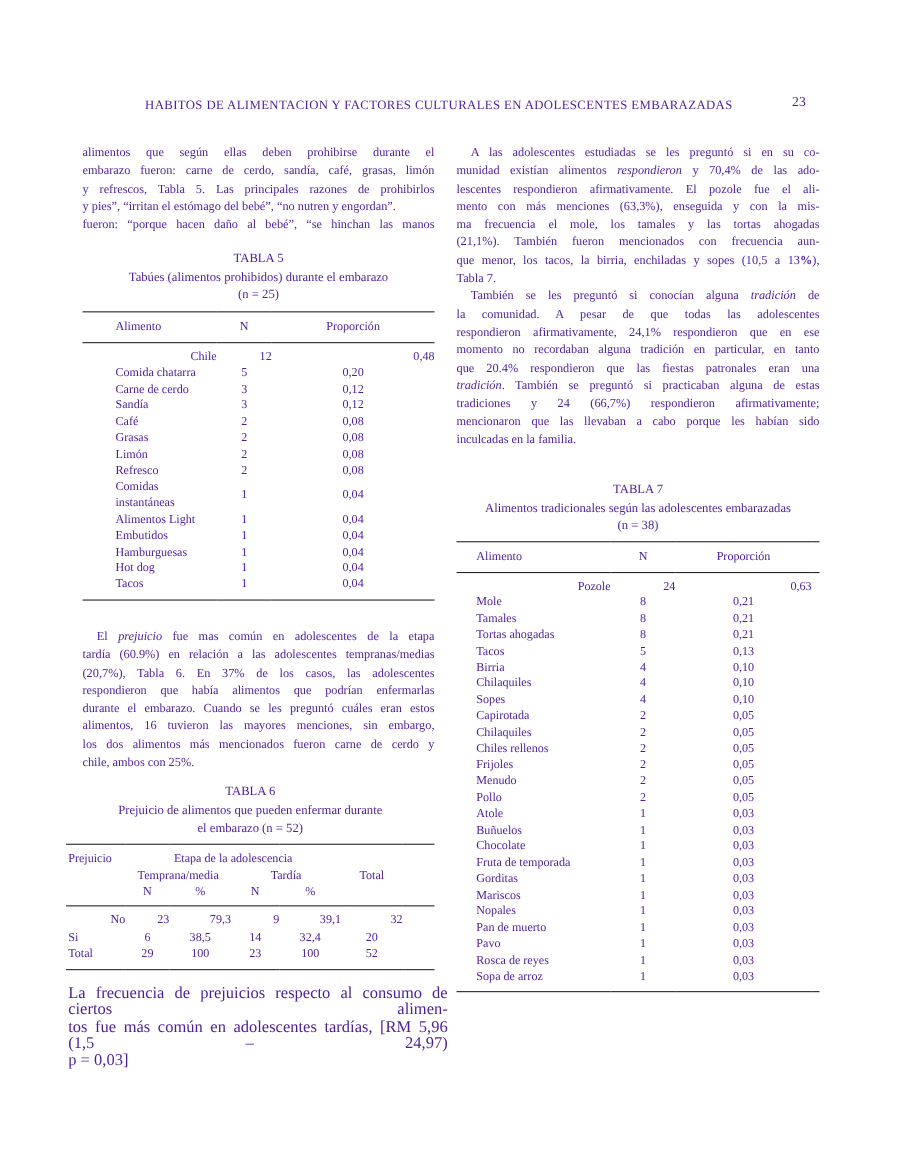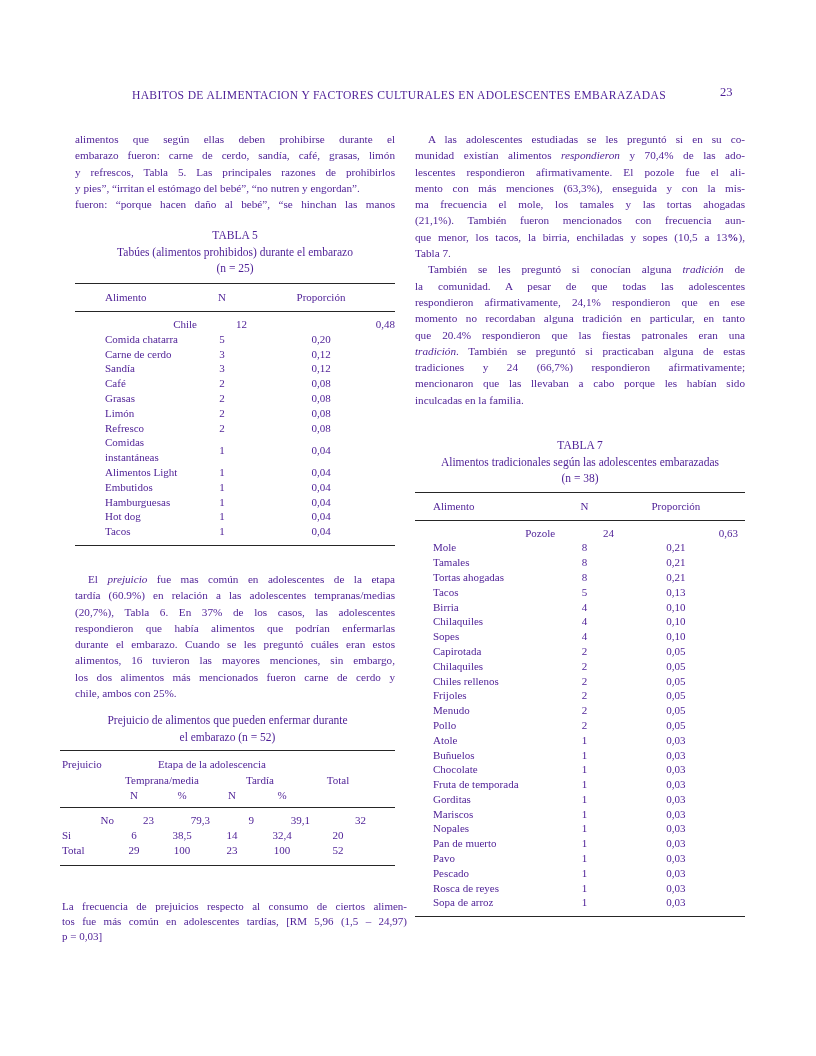--- a/index.html
+++ b/index.html
@@ -27,21 +27,21 @@
   .tbl td{line-height:14.8px;}
   .tbl tbody tr:first-child td{padding-top:5px;text-align:right;}
   .tbl tbody tr:last-child td{padding-bottom:6px;}
   .t5 th.first,.t5 td:first-child{text-align:left;padding-left:30px;}
   .t7 th.first,.t7 td:first-child{text-align:left;padding-left:18px;}
   .t6 thead th{border-bottom:none;padding:0;line-height:15.2px;font-weight:normal;}
   .t6 thead tr:first-child th{padding-top:6px;}
   .t6 thead tr.hdr-last th{border-bottom:1.5px solid #262626;padding-bottom:4px;}
   .t6 th.first,.t6 td:first-child{text-align:left;padding-left:2px;}
   .t6 td{line-height:15.2px;}
-  .footnote{margin-top:33px;margin-left:-13px;width:345px;font-size:11px;line-height:15.3px;}
+  .footnote{margin-top:14px;margin-left:-13px;width:345px;font-size:15px;line-height:15.3px;}
 </style>
 </head>
 <body>
 
 <div class="page">
 
   <div class="running-head">HABITOS DE ALIMENTACION Y FACTORES CULTURALES EN ADOLESCENTES EMBARAZADAS</div>
   <div class="page-number">23</div>
 
   <div class="col col-left">
@@ -151,20 +151,21 @@
         <div class="jline"><span>tardía (60.9%) en relación a las adolescentes tempranas/medias</span></div>
         <div class="jline"><span>(20,7%), Tabla 6. En 37% de los casos, las adolescentes</span></div>
         <div class="jline"><span>respondieron que había alimentos que podrían enfermarlas</span></div>
         <div class="jline"><span>durante el embarazo. Cuando se les preguntó cuáles eran estos</span></div>
         <div class="jline"><span>alimentos, 16 tuvieron las mayores menciones, sin embargo,</span></div>
         <div class="jline"><span>los dos alimentos más mencionados fueron carne de cerdo y</span></div>
         <div class="jline lastline"><span>chile, ambos con 25%.</span></div>
       </div>
 
     <div class="t6block">
+      <div class="tbl-head">TABLA 6</div>
       <div class="tbl-head">Prejuicio de alimentos que pueden enfermar durante</div>
       <div class="tbl-head">el embarazo (n = 52)</div>
       <table class="tbl t6" style="margin-top:5px;">
         <colgroup>
           <col style="width:54px">
             <col style="width:40px">
             <col style="width:56px">
           <col style="width:44px">
             <col style="width:56px">
             <col style="width:56px">
@@ -383,25 +384,20 @@
               <td>Pan de muerto</td>
               <td>1</td>
               <td>0,03</td>
             </tr>
             <tr>
               <td>Pavo</td>
               <td>1</td>
               <td>0,03</td>
             </tr>
             <tr>
-              <td>Pescado</td>
-              <td>1</td>
-              <td>0,03</td>
-            </tr>
-            <tr>
               <td>Rosca de reyes</td>
               <td>1</td>
               <td>0,03</td>
             </tr>
             <tr>
               <td>Sopa de arroz</td>
               <td>1</td>
               <td>0,03</td>
             </tr>
           </tbody>

